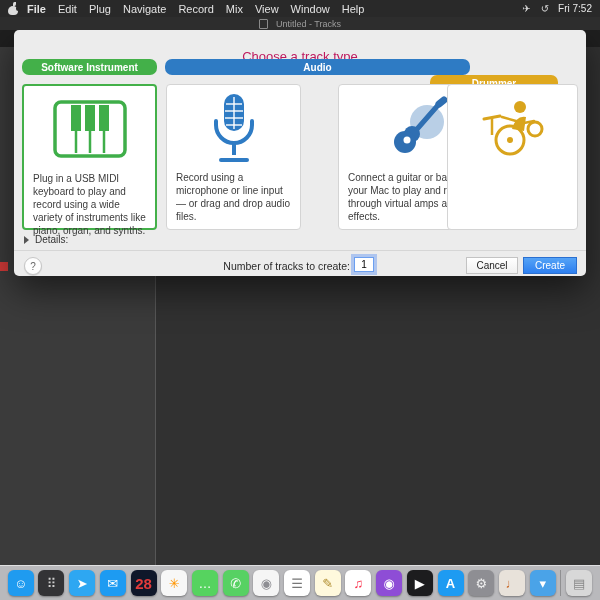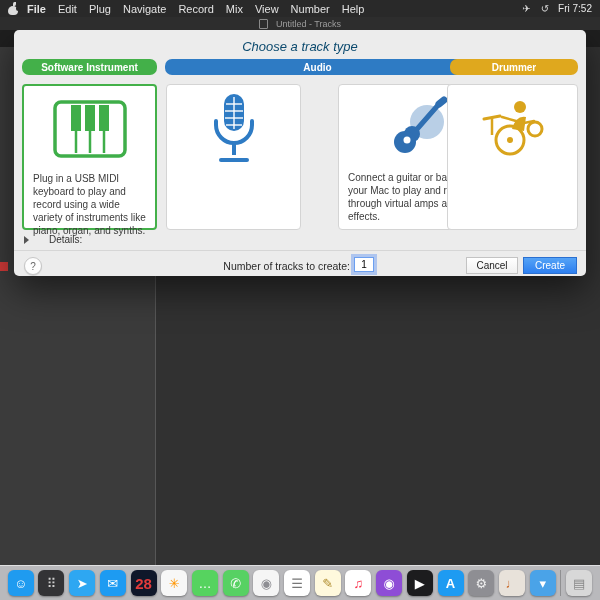--- a/index.html
+++ b/index.html
@@ -27,39 +27,39 @@
   
   .toolbar-bg{position:absolute;top:30px;left:0;right:0;height:17px;background:#1f1f1f;z-index:1;}
   .left-panel{position:absolute;top:47px;left:0;width:155px;bottom:34px;background:#3b3b3b;z-index:1;}
   .main-panel{position:absolute;top:47px;left:155px;right:0;bottom:34px;background:#313131;z-index:1;}
   .divider-v{position:absolute;top:47px;left:155px;width:1px;bottom:34px;background:#575757;z-index:2;}
   .record-dot{position:absolute;left:0;top:262px;width:8px;height:9px;background:#d03a38;z-index:3;}
 
   
   .dialog{position:absolute;left:14px;top:30px;width:572px;height:246px;background:#ececec;
     border-radius:5px;box-shadow:0 14px 36px rgba(0,0,0,.55);z-index:20;}
-  .dialog-title{text-align:center;font-size:13px;color:#0c4a6e;padding-top:9px;font-style:italic;}
+  .dialog-title{text-align:center;font-size:13px;color:#be185d;padding-top:19px;}
 
   .cat{position:absolute;top:29px;height:16px;border-radius:7px;color:#fff;font-size:10px;font-weight:bold;
     display:flex;align-items:center;justify-content:center;cursor:default;}
   .cat-software{left:8px;width:135px;}
   .cat-audio{left:151px;width:305px;}
-  .cat-drummer{left:436px;width:128px;}
+  .cat-drummer{left:416px;width:128px;margin-top:16px;}
 
   .card{position:absolute;top:54px;height:146px;background:#ffffff;border:1px solid #d4d4d4;
     border-radius:4px;box-sizing:border-box;}
   .card.selected{border:2px solid #43b049;}
   .card1{left:8px;width:135px;}
   .card2{left:152px;width:135px;}
   .card3{left:292px;width:160px;margin-left:32px;}
   .card4{left:433px;width:131px;}
   .icon-wrap{height:86px;display:flex;align-items:center;justify-content:center;}
   .desc{font-size:10px;line-height:1.3;color:#3c3c3c;padding:0 9px;text-align:left;}
 
-  .details{position:absolute;top:204px;left:10px;display:flex;align-items:center;gap:20px;
+  .details{position:absolute;top:204px;left:10px;display:flex;align-items:center;gap:6px;
     font-size:10px;color:#333;}
   .tri{width:0;height:0;border-left:5px solid #555;border-top:4px solid transparent;border-bottom:4px solid transparent;}
 
   .sep{position:absolute;top:220px;left:0;right:0;height:1px;background:#d6d6d6;}
 
   .help-btn{position:absolute;left:10px;top:227px;width:16px;height:16px;border-radius:50%;
     background:#fdfdfd;border:1px solid #c6c6c6;color:#666;font-size:10px;
     display:flex;align-items:center;justify-content:center;box-shadow:0 1px 1px rgba(0,0,0,.12);}
   .tracks-label{position:absolute;right:236px;top:230px;font-size:10.5px;color:#2b2b2b;white-space:nowrap;}
   .tracks-input{position:absolute;left:340px;top:227px;width:18px;height:13px;border:1px solid #6b9ff0;
@@ -88,21 +88,21 @@
       <span class="leaf"></span>
   </span>
   <span style="display:flex;">
       <span class="menu-item">File</span>
       <span class="menu-item">Edit</span>
       <span class="menu-item">Plug</span>
       <span class="menu-item">Navigate</span>
       <span class="menu-item">Record</span>
       <span class="menu-item">Mix</span>
       <span class="menu-item">View</span>
-      <span class="menu-item">Number</span>
+      <span class="menu-item">Window</span>
       <span class="menu-item">Help</span>
     </span>
   <span class="mb-spacer"></span>
   <span class="mb-icon">✈</span>
   <span class="mb-icon">↺</span>
   <span class="mb-clock">Fri 7:52</span>
 </div>
 
 <div class="title-bar">
   <span class="doc-icon"></span>
@@ -144,20 +144,21 @@
         <line x1="20" y1="13" x2="36" y2="13" stroke="#fff" stroke-width="1.4"></line>
         <line x1="19" y1="20" x2="37" y2="20" stroke="#fff" stroke-width="1.4"></line>
         <line x1="19" y1="27" x2="37" y2="27" stroke="#fff" stroke-width="1.4"></line>
         <line x1="20" y1="34" x2="36" y2="34" stroke="#fff" stroke-width="1.4"></line>
         <line x1="28" y1="6" x2="28" y2="38" stroke="#fff" stroke-width="1.4"></line>
         <path d="M10 30 v4 a18 18 0 0 0 36 0 v-4" fill="none" stroke="#2e7bc4" stroke-width="4" stroke-linecap="round"></path>
         <line x1="28" y1="52" x2="28" y2="64" stroke="#2e7bc4" stroke-width="4"></line>
         <line x1="15" y1="69" x2="41" y2="69" stroke="#2e7bc4" stroke-width="4" stroke-linecap="round"></line>
       </svg>
     </div>
+    <div class="desc">Record using a microphone or line input — or drag and drop audio files.</div>
   </div>
 
   <div class="card card3">
     <div class="icon-wrap">
       <svg width="74" height="64" viewBox="0 0 74 64">
         <circle cx="46" cy="26" r="17" fill="#b9cfe6"></circle>
         <line x1="30" y1="40" x2="58" y2="8" stroke="#2f6fb2" stroke-width="5" stroke-linecap="round"></line>
         <line x1="58" y1="8" x2="63" y2="4" stroke="#2f6fb2" stroke-width="7" stroke-linecap="round"></line>
         <circle cx="31" cy="38" r="8" fill="#2f6fb2"></circle>
         <circle cx="24" cy="46" r="11" fill="#2f6fb2"></circle>

